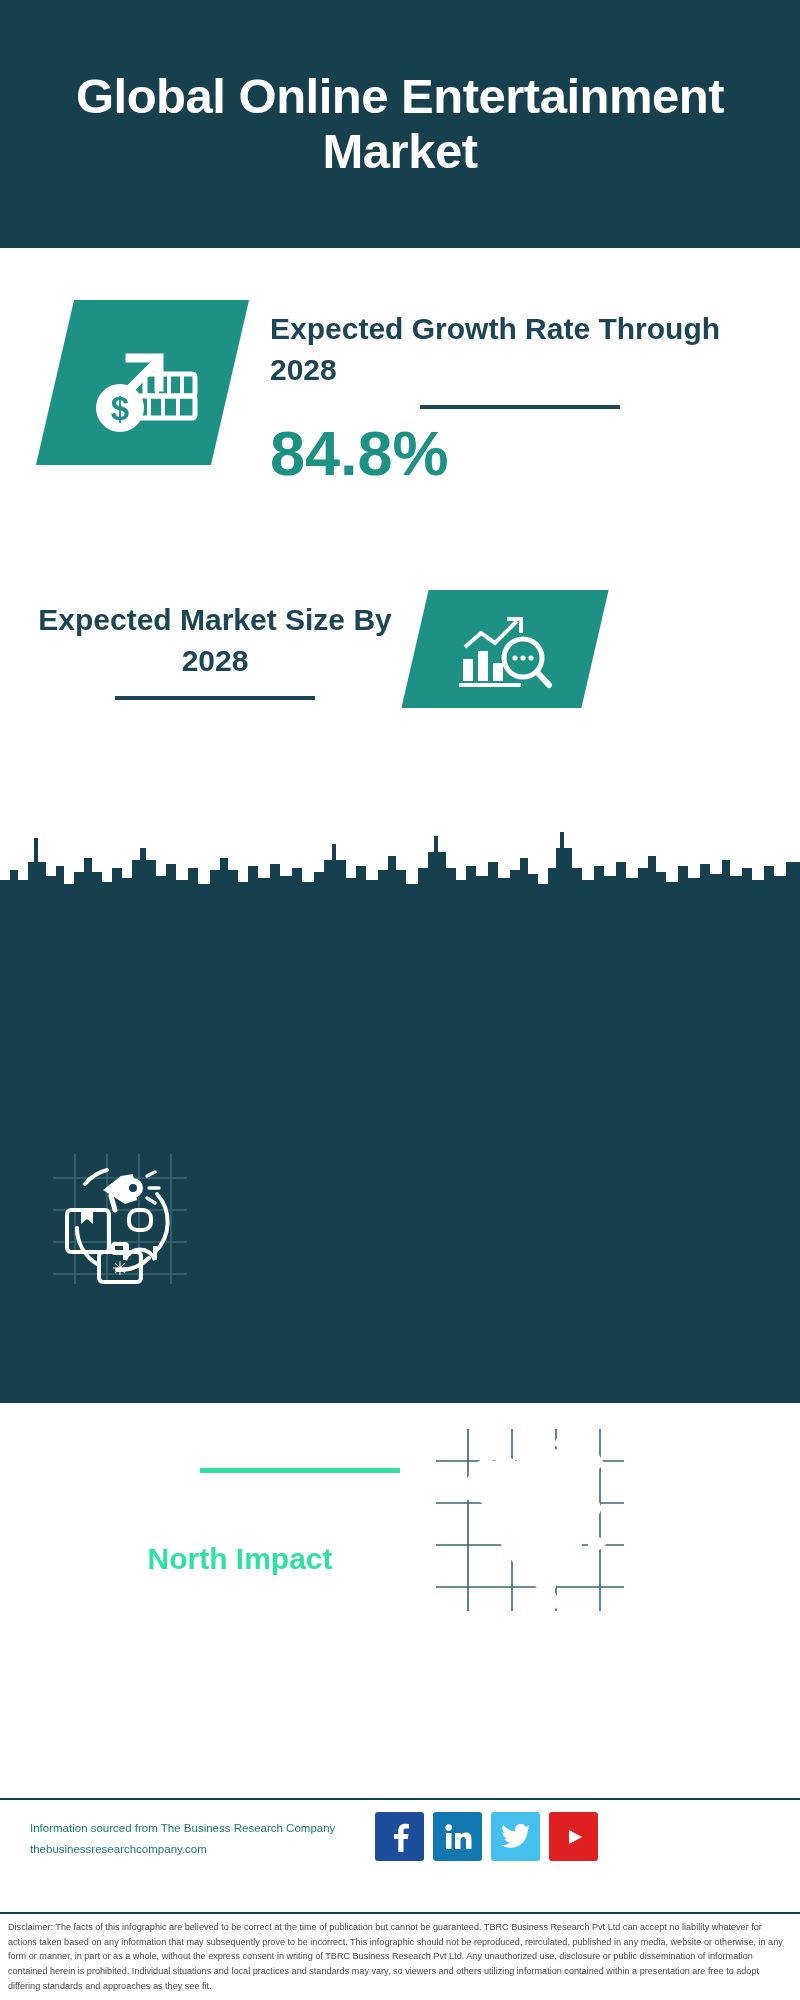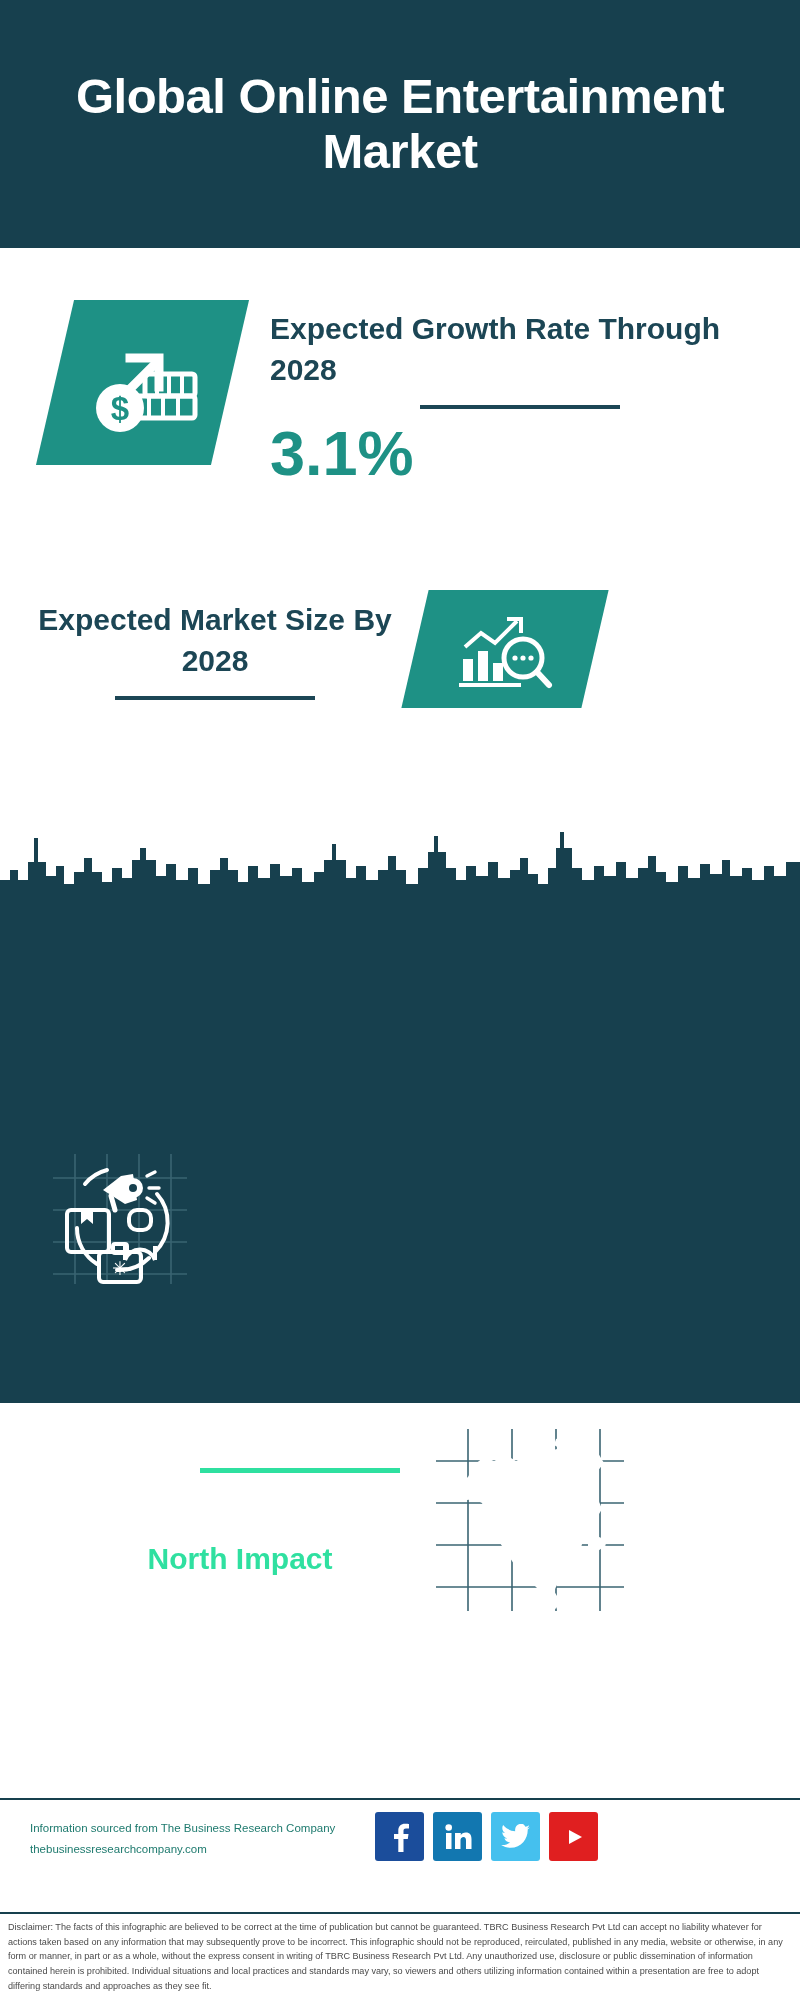--- a/index.html
+++ b/index.html
@@ -169,21 +169,21 @@
 
         <circle cx="37" cy="80" r="24" fill="#fff"></circle>
         <text x="37" y="92" font-family="Liberation Sans, sans-serif" font-size="33" font-weight="bold" fill="#1e9185" text-anchor="middle">$</text>
       </svg>
     </div>
   </div>
 
   <div class="growth-text">
     <div class="label-dark">Expected Growth Rate Through 2028</div>
     <div class="rule-dark"></div>
-    <div class="value-teal">3.1%</div>
+    <div class="value-teal">84.8%</div>
   </div>
 
   <div class="size-text">
     <div class="label-dark">Expected Market Size By 2028</div>
     <div class="rule-dark"></div>
   </div>
 
   <div class="size-icon-wrap">
     <div class="para"></div>
     <div class="para-inner">

